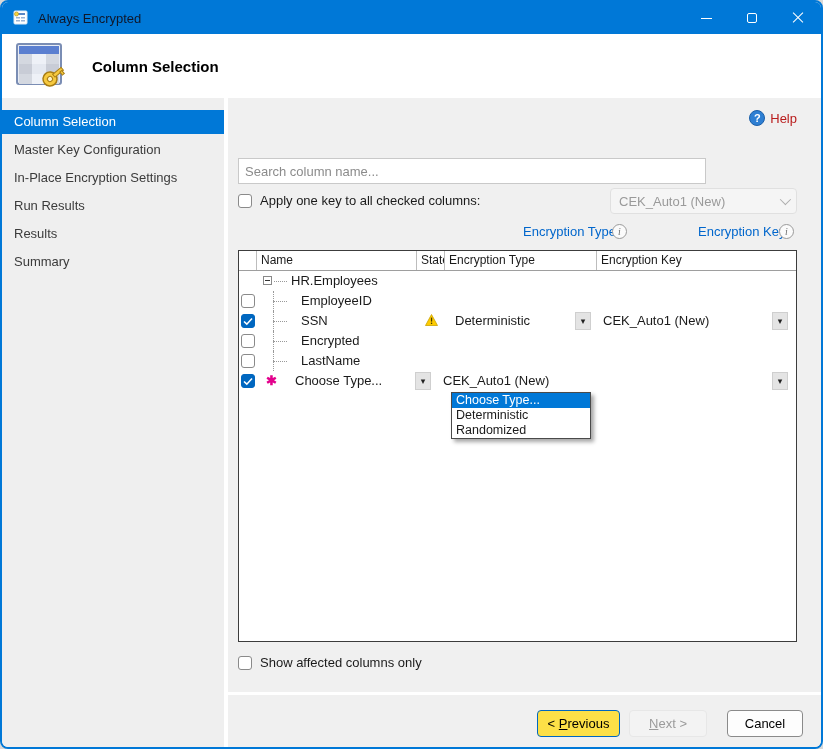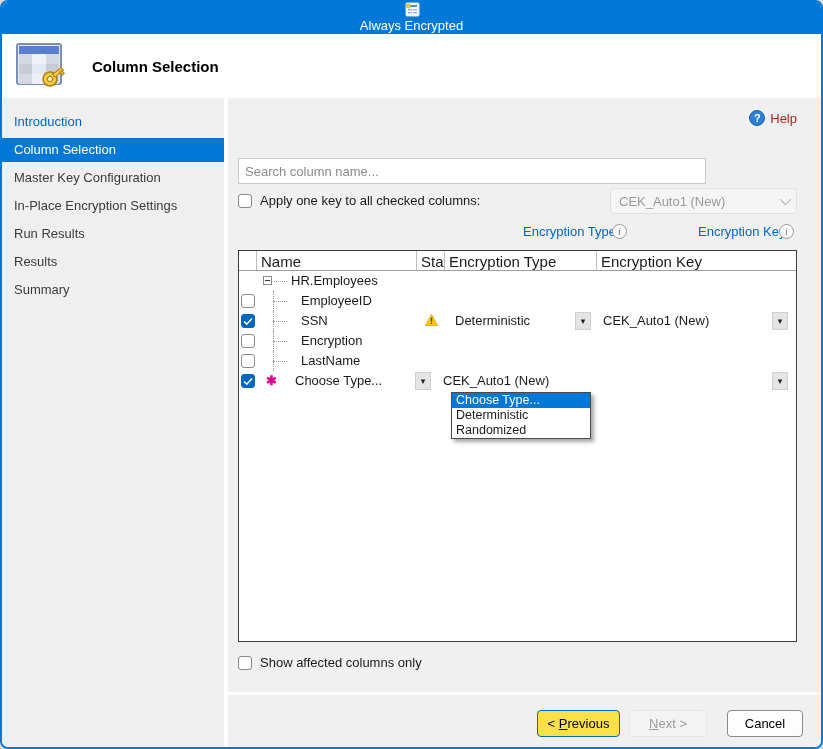--- a/index.html
+++ b/index.html
@@ -8,22 +8,21 @@
 
   .window{
     position:relative; width:823px; height:749px;
     border:2px solid #0078D7; border-radius:8px; overflow:hidden;
     background:#F0F0F0;
   }
 
   
   .titlebar{
     height:32px; background:#0078D7; display:flex; align-items:center;
-    color:#ffffff;
-    flex-direction:column;
+    color:#0f172a;
   }
   .app-icon{ width:18px; height:16px; margin:0 8px 0 10px; display:inline-flex; }
   .titlebar .title{ font-size:13px; flex:1; }
   .win-controls{ display:flex; height:32px; }
   .win-btn{ width:46px; height:32px; display:flex; align-items:center; justify-content:center; cursor:default; }
   .glyph-min{ width:11px; height:0; border-top:1px solid #fff; }
   .glyph-max{ width:10px; height:10px; border:1px solid #fff; border-radius:2px; }
   .glyph-close{ position:relative; width:12px; height:12px; }
   .glyph-close::before,.glyph-close::after{
     content:""; position:absolute; left:-1px; top:5px; width:14px; height:0;
@@ -90,21 +89,21 @@
     position:absolute; top:126px; width:15px; height:15px; border-radius:50%;
     border:1px solid #9a9a9a; background:#fbfbfb; color:#707070; font-size:10px; font-style:italic;
     font-family:"Liberation Serif", serif; display:flex; align-items:center; justify-content:center; cursor:pointer;
   }
 
   
   .grid{
     position:absolute; left:10px; top:152px; width:559px; height:392px;
     background:#fff; border:1px solid #3C3C3C;
   }
-  .grid-header{ display:flex; height:20px; border-bottom:1px solid #9e9e9e; font-size:15px; }
+  .grid-header{ display:flex; height:20px; border-bottom:1px solid #9e9e9e; font-size:12px; }
   .grid-header .hcell{ border-right:1px solid #BDBDBD; padding:2px 4px; white-space:nowrap; overflow:hidden; }
   .grid-header .hcell:last-child{ border-right:none; }
   .c-cb{ width:18px; flex:none; }
   .c-name{ width:160px; flex:none; }
   .c-state{ width:28px; flex:none; }
   .c-type{ width:152px; flex:none; }
   .c-key{ flex:1; }
 
   .grid-row{ display:flex; height:20px; position:relative; }
   .cell{ position:relative; height:20px; }
@@ -215,21 +214,20 @@
           <rect x="48" y="39" width="2.5" height="4" fill="#f6c93f" stroke="#a87d14" stroke-width="1"></rect>
         </g>
       </svg>
     </span>
     <h1>Column Selection</h1>
   </div>
 
   <div class="body">
 
     <nav class="sidebar">
-      <div class="nav-item link">Introduction</div>
       <div class="nav-item active">Column Selection</div>
       <div class="nav-item">Master Key Configuration</div>
       <div class="nav-item">In-Place Encryption Settings</div>
       <div class="nav-item">Run Results</div>
       <div class="nav-item">Results</div>
       <div class="nav-item">Summary</div>
     </nav>
 
     <div class="v-sep"></div>
 
@@ -322,21 +320,21 @@
           </div>
         </div>
 
         <div class="grid-row">
           <div class="cell c-cb">
               <span class="checkbox row-cb"></span>
             </div>
           <div class="cell c-name name-cell lvl2">
             <span class="tree-v"></span>
             <span class="tree-h child-dots"></span>
-            <span class="label">Encryption</span>
+            <span class="label">Encrypted</span>
           </div>
           <div class="cell c-state"></div>
             <div class="cell c-type"></div>
             <div class="cell c-key"></div>
         </div>
 
         <div class="grid-row">
           <div class="cell c-cb">
               <span class="checkbox row-cb"></span>
             </div>

